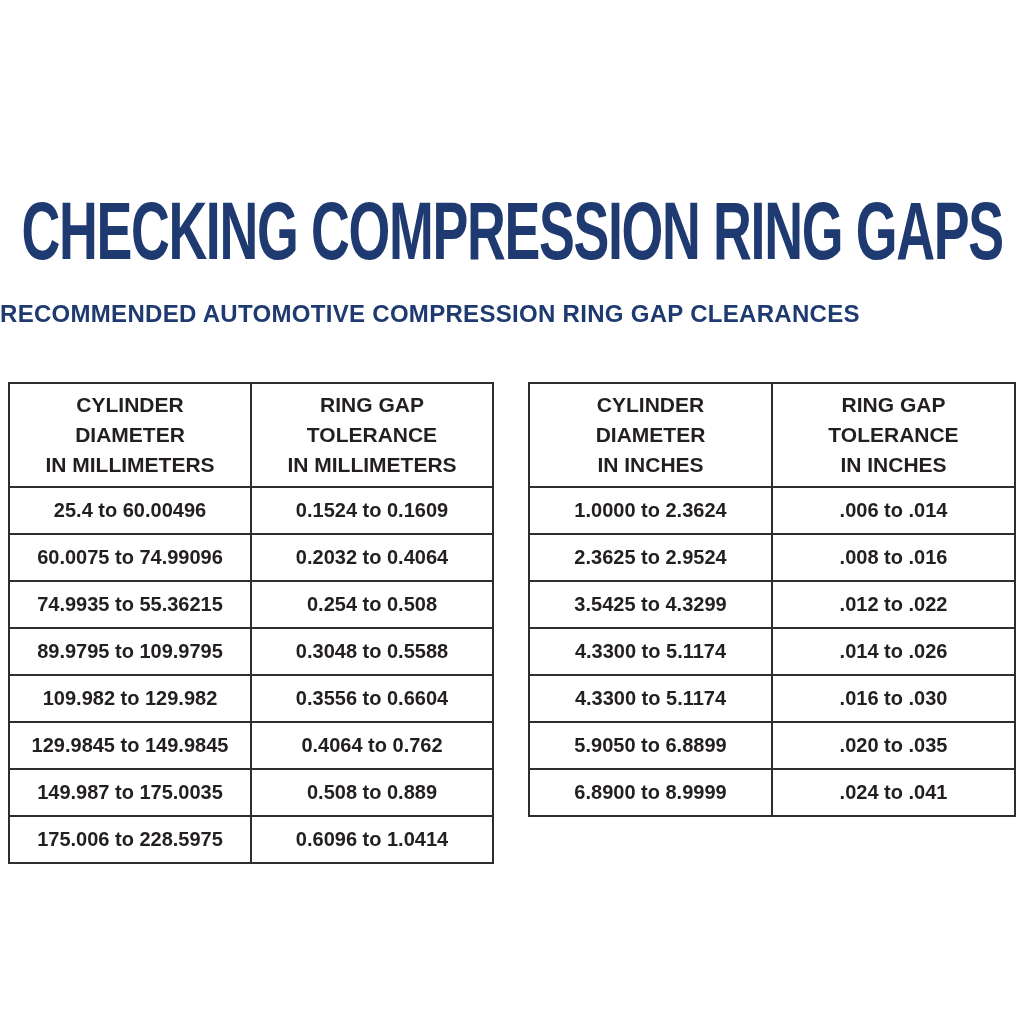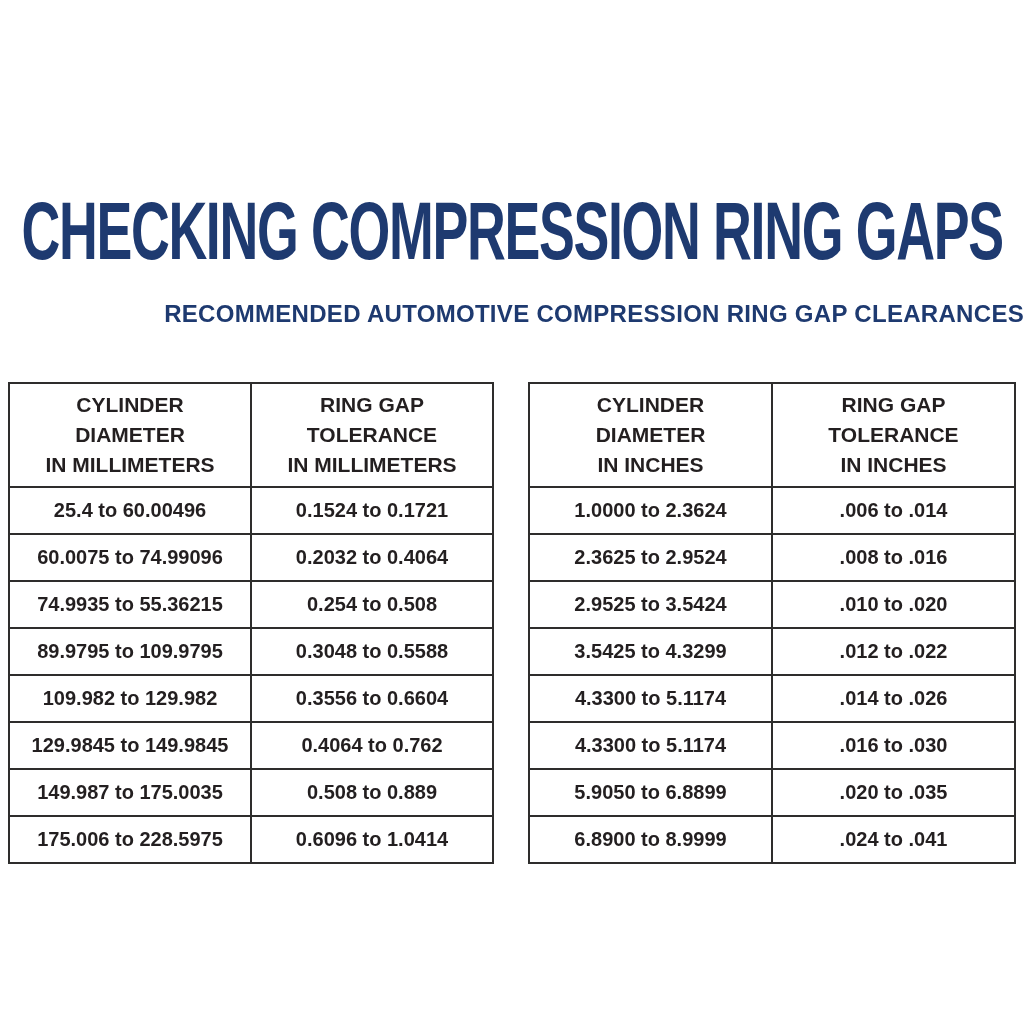--- a/index.html
+++ b/index.html
@@ -15,21 +15,21 @@
   }
   .canvas{position:relative;width:1024px;height:1024px;background:#ffffff;}
 
   .title-wrap{position:absolute;top:190px;left:0;width:1024px;display:flex;justify-content:center;}
   .title{
     font-size:82px;font-weight:bold;color:var(--blue);
     white-space:nowrap;line-height:1;letter-spacing:-2px;
     transform:scaleX(0.655);transform-origin:center;
   }
 
-  .subtitle-wrap{position:absolute;top:301px;left:0;width:1024px;display:flex;justify-content:flex-end;}
+  .subtitle-wrap{position:absolute;top:301px;left:0;width:1024px;display:flex;justify-content:flex-start;}
   .subtitle{
     font-size:24px;font-weight:bold;color:var(--blue);
     white-space:nowrap;letter-spacing:0.3px;line-height:1.1;
   }
 
   table.tbl{
     position:absolute;top:382px;
     border-collapse:collapse;table-layout:fixed;background:#ffffff;
   }
   table.tbl.metric{left:8px;width:486px;}
@@ -67,21 +67,21 @@
         <th>
           <span class="hline">RING GAP</span>
           <span class="hline">TOLERANCE</span>
           <span class="hline">IN MILLIMETERS</span>
         </th>
       </tr>
     </thead>
     <tbody>
         <tr>
           <td>25.4 to 60.00496</td>
-          <td>0.1524 to 0.1721</td>
+          <td>0.1524 to 0.1609</td>
         </tr>
         <tr>
           <td>60.0075 to 74.99096</td>
           <td>0.2032 to 0.4064</td>
         </tr>
         <tr>
           <td>74.9935 to 55.36215</td>
           <td>0.254 to 0.508</td>
         </tr>
         <tr>
@@ -125,24 +125,20 @@
     <tbody>
         <tr>
           <td>1.0000 to 2.3624</td>
           <td>.006 to .014</td>
         </tr>
         <tr>
           <td>2.3625 to 2.9524</td>
           <td>.008 to .016</td>
         </tr>
         <tr>
-          <td>2.9525 to 3.5424</td>
-          <td>.010 to .020</td>
-        </tr>
-        <tr>
           <td>3.5425 to 4.3299</td>
           <td>.012 to .022</td>
         </tr>
         <tr>
           <td>4.3300 to 5.1174</td>
           <td>.014 to .026</td>
         </tr>
         <tr>
           <td>4.3300 to 5.1174</td>
           <td>.016 to .030</td>

